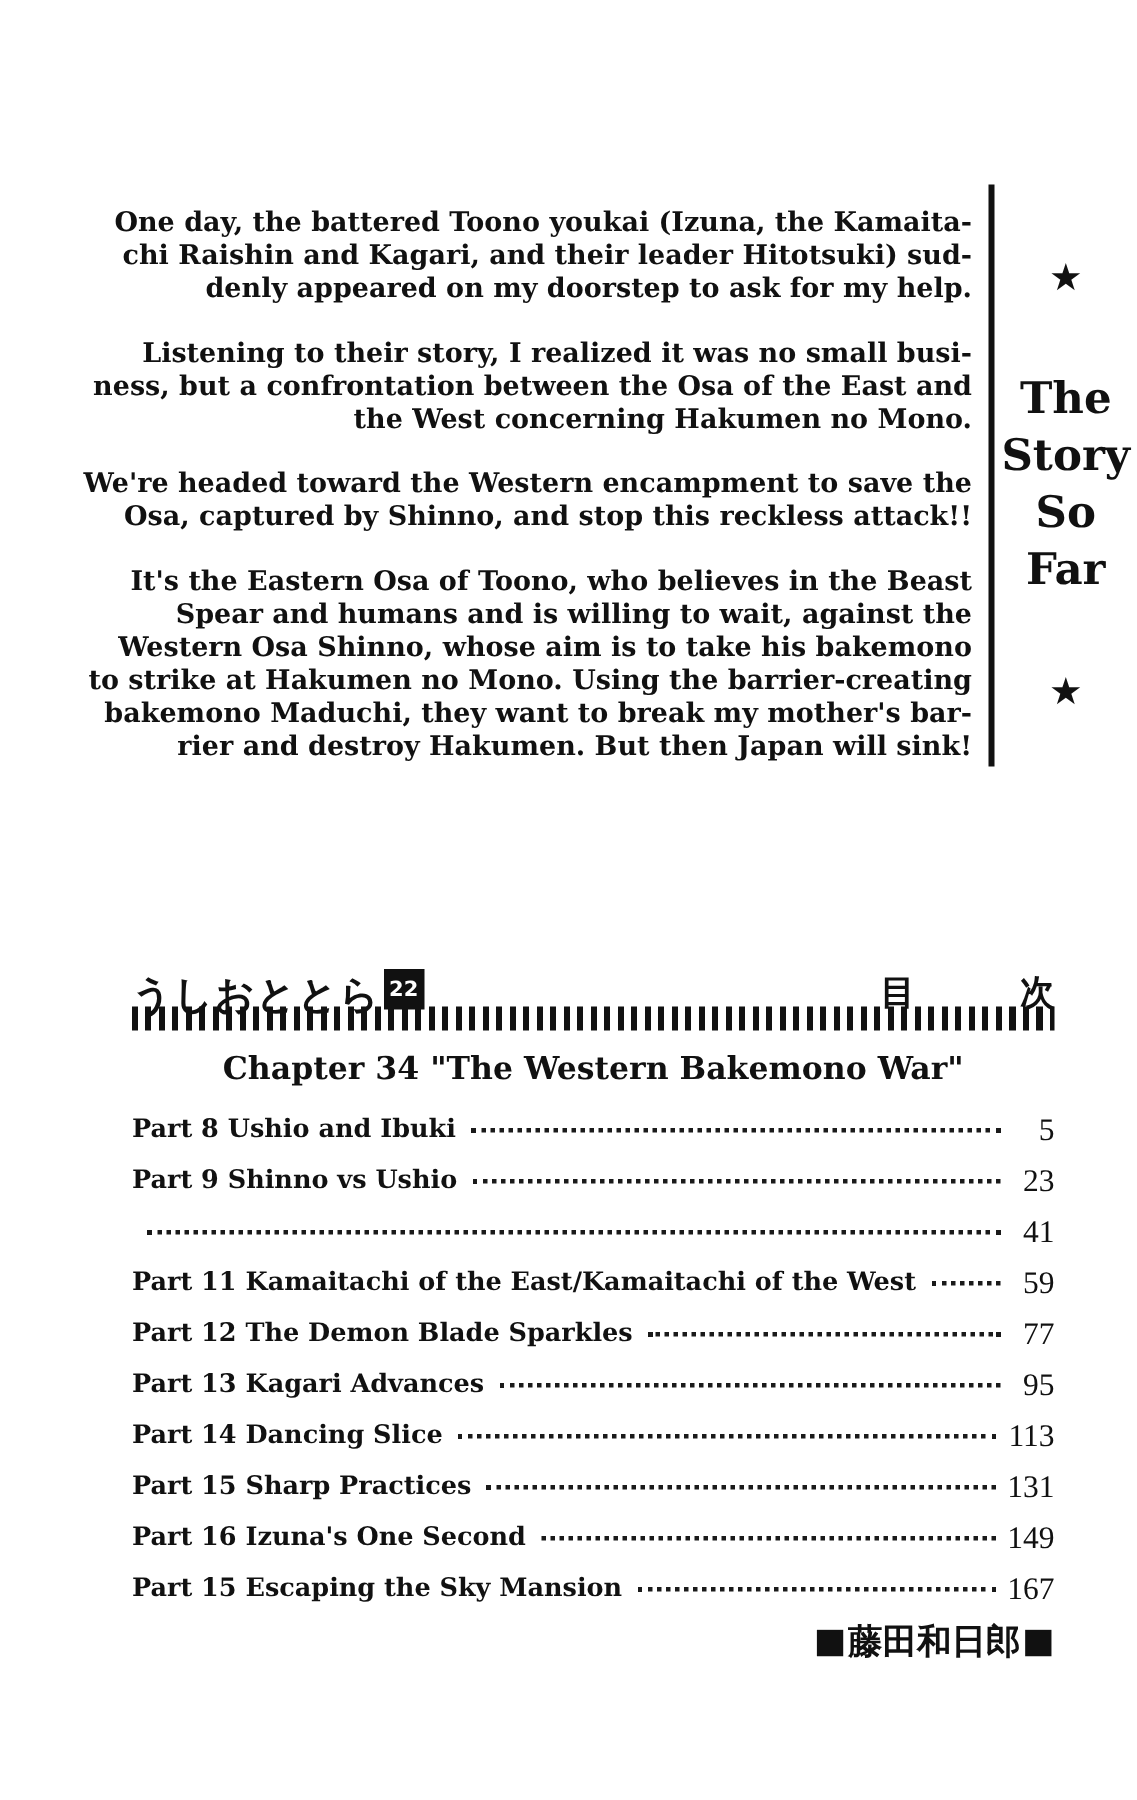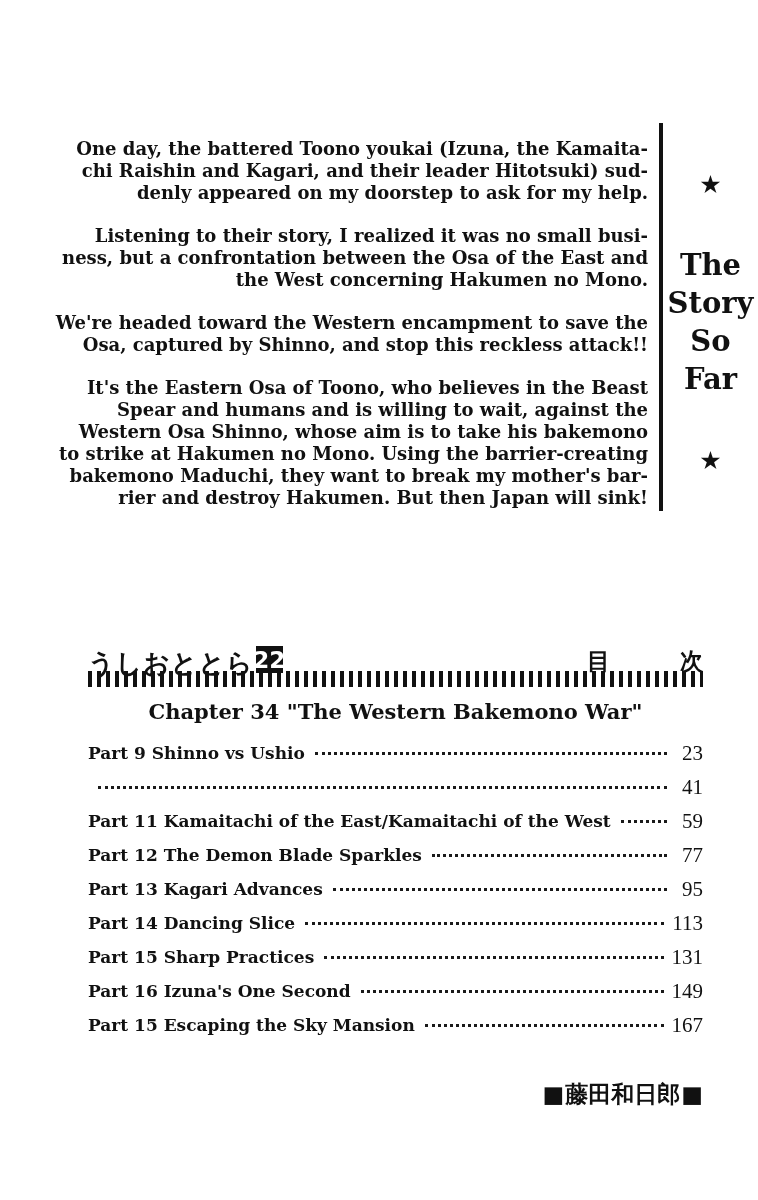--- a/index.html
+++ b/index.html
@@ -67,21 +67,21 @@
     width: 615px;
     display: flex;
     align-items: flex-start;
     font-family: "DejaVu Sans", sans-serif;
     font-weight: bold;
   }
   .series-title { font-size: 26px; letter-spacing: 1px; }
   .volume-box {
     background: #111111;
     color: #ffffff;
-    font-size: 23px;
+    font-size: 14px;
     width: 27px;
     height: 27px;
     margin-left: 2px;
     display: flex;
     align-items: center;
     justify-content: center;
   }
   .header-spacer { flex: 1; }
   .contents-label {
     width: 116px;
@@ -194,20 +194,25 @@
       <span>次</span>
     </span>
   </div>
 
   <div class="stripe-band"></div>
 
   <div class="chapter-heading">Chapter 34 "The Western Bakemono War"</div>
 
   <div class="toc-list">
     <div class="toc-row">
+      <span class="toc-title">Part 8 Ushio and Ibuki</span>
+      <span class="toc-leader"></span>
+      <span class="toc-page">5</span>
+    </div>
+    <div class="toc-row">
       <span class="toc-title">Part 9 Shinno vs Ushio</span>
       <span class="toc-leader"></span>
       <span class="toc-page">23</span>
     </div>
     <div class="toc-row">
       <span class="toc-leader"></span>
       <span class="toc-page">41</span>
     </div>
     <div class="toc-row">
       <span class="toc-title">Part 11 Kamaitachi of the East/Kamaitachi of the West</span>

